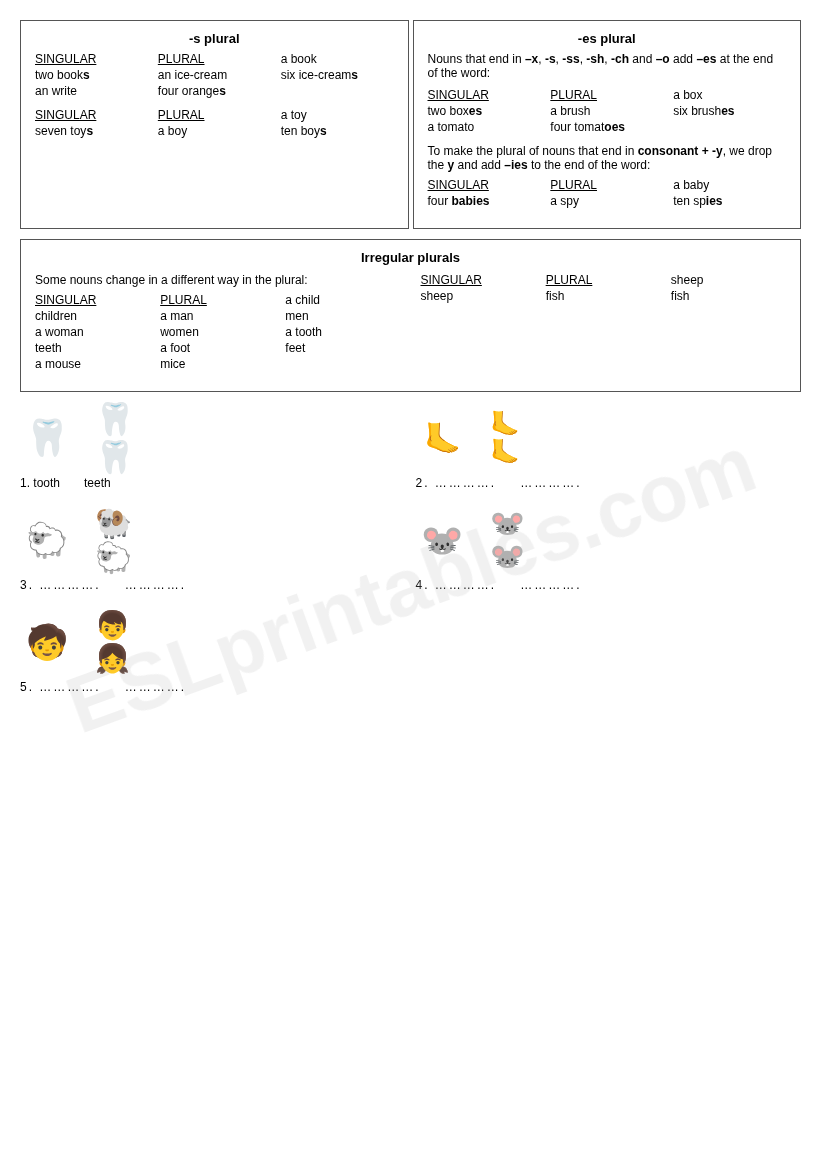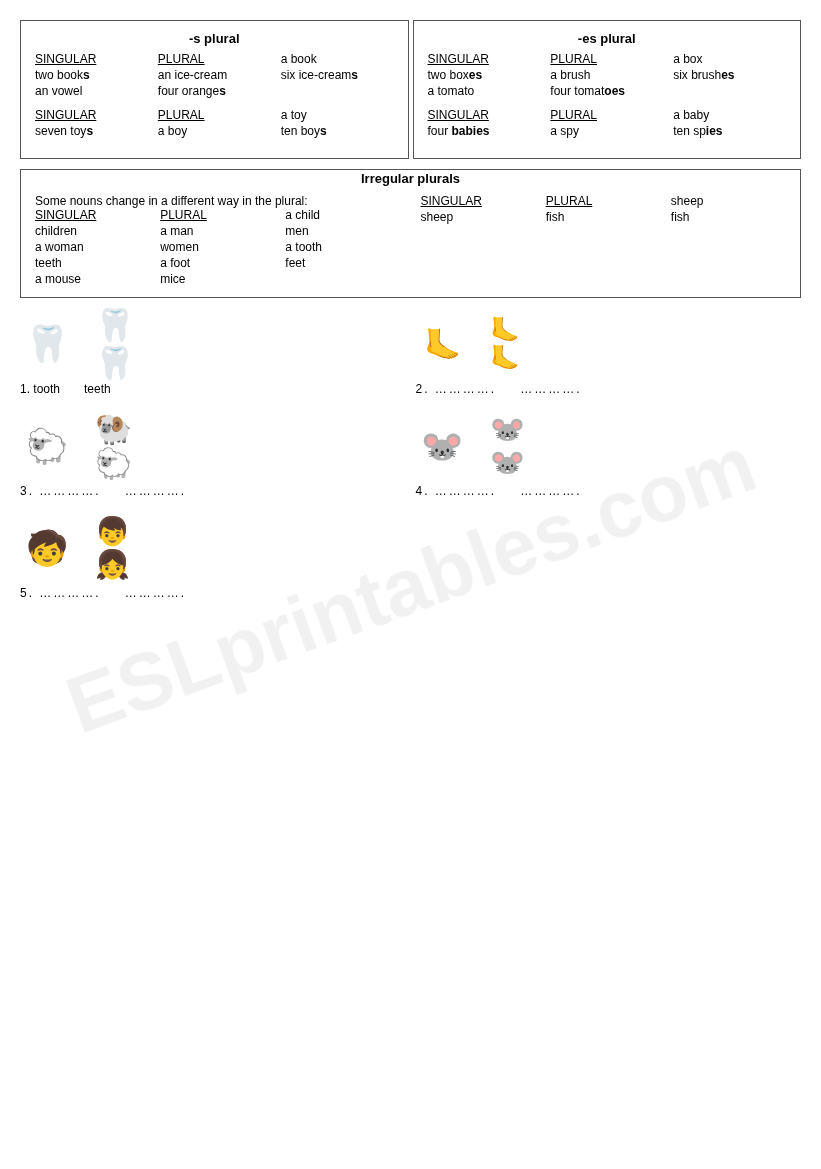--- a/index.html
+++ b/index.html
@@ -44,37 +44,38 @@
     }
     .cell {
       font-size: 12px;
     }
     .rule-text {
       font-size: 12px;
       margin-bottom: 6px;
     }
     .irregular-box {
       border: 1px solid #555;
-      padding: 1px 14px;
+      padding: 10px 14px;
       margin-bottom: 16px;
     }
     .irregular-header {
       text-align: center;
       font-weight: bold;
       margin-bottom: 8px;
     }
     .irregular-content {
       display: flex;
       gap: 20px;
     }
     .irreg-left, .irreg-right {
       flex: 1;
     }
     .irreg-rule {
       font-size: 12px;
+      margin-bottom: 6px;
     }
     .exercise-title {
       font-weight: bold;
       font-size: 14px;
       margin-bottom: 12px;
     }
     .exercise-section {
       margin-top: 10px;
     }
     .exercise-row {
@@ -135,44 +136,50 @@
 
   <div class="box">
     <div class="box-header">-s plural</div>
     <div class="table-grid">
       <div class="col-header">SINGULAR</div>
       <div class="col-header">PLURAL</div>
       <div class="cell">a book</div>
       <div class="cell">two book<strong>s</strong></div>
       <div class="cell">an ice-cream</div>
       <div class="cell">six ice-cream<strong>s</strong></div>
-      <div class="cell">an vowel</div>
+      <div class="cell">an write</div>
       <div class="cell">four orange<strong>s</strong></div>
     </div>
     <div class="table-grid">
       <div class="col-header">SINGULAR</div>
       <div class="col-header">PLURAL</div>
       <div class="cell">a toy</div>
       <div class="cell">seven toy<strong>s</strong></div>
       <div class="cell">a boy</div>
       <div class="cell">ten boy<strong>s</strong></div>
     </div>
   </div>
 
   <div class="box">
     <div class="box-header">-es plural</div>
+    <div class="box-rule">
+      Nouns that end in <strong>–x</strong>, <strong>-s</strong>, <strong>-ss</strong>, <strong>-sh</strong>, <strong>-ch</strong> and <strong>–o</strong> add <strong>–es</strong> at the end of the word:
+    </div>
     <div class="table-grid">
       <div class="col-header">SINGULAR</div>
       <div class="col-header">PLURAL</div>
       <div class="cell">a box</div>
       <div class="cell">two box<strong>es</strong></div>
       <div class="cell">a brush</div>
       <div class="cell">six brush<strong>es</strong></div>
       <div class="cell">a tomato</div>
       <div class="cell">four tomat<strong>oes</strong></div>
+    </div>
+    <div class="rule-text">
+      To make the plural of nouns that end in <strong>consonant + -y</strong>, we drop the <strong>y</strong> and add <strong>–ies</strong> to the end of the word:
     </div>
     <div class="table-grid">
       <div class="col-header">SINGULAR</div>
       <div class="col-header">PLURAL</div>
       <div class="cell">a baby</div>
       <div class="cell">four <strong>babies</strong></div>
       <div class="cell">a spy</div>
       <div class="cell">ten sp<strong>ies</strong></div>
     </div>
   </div>

